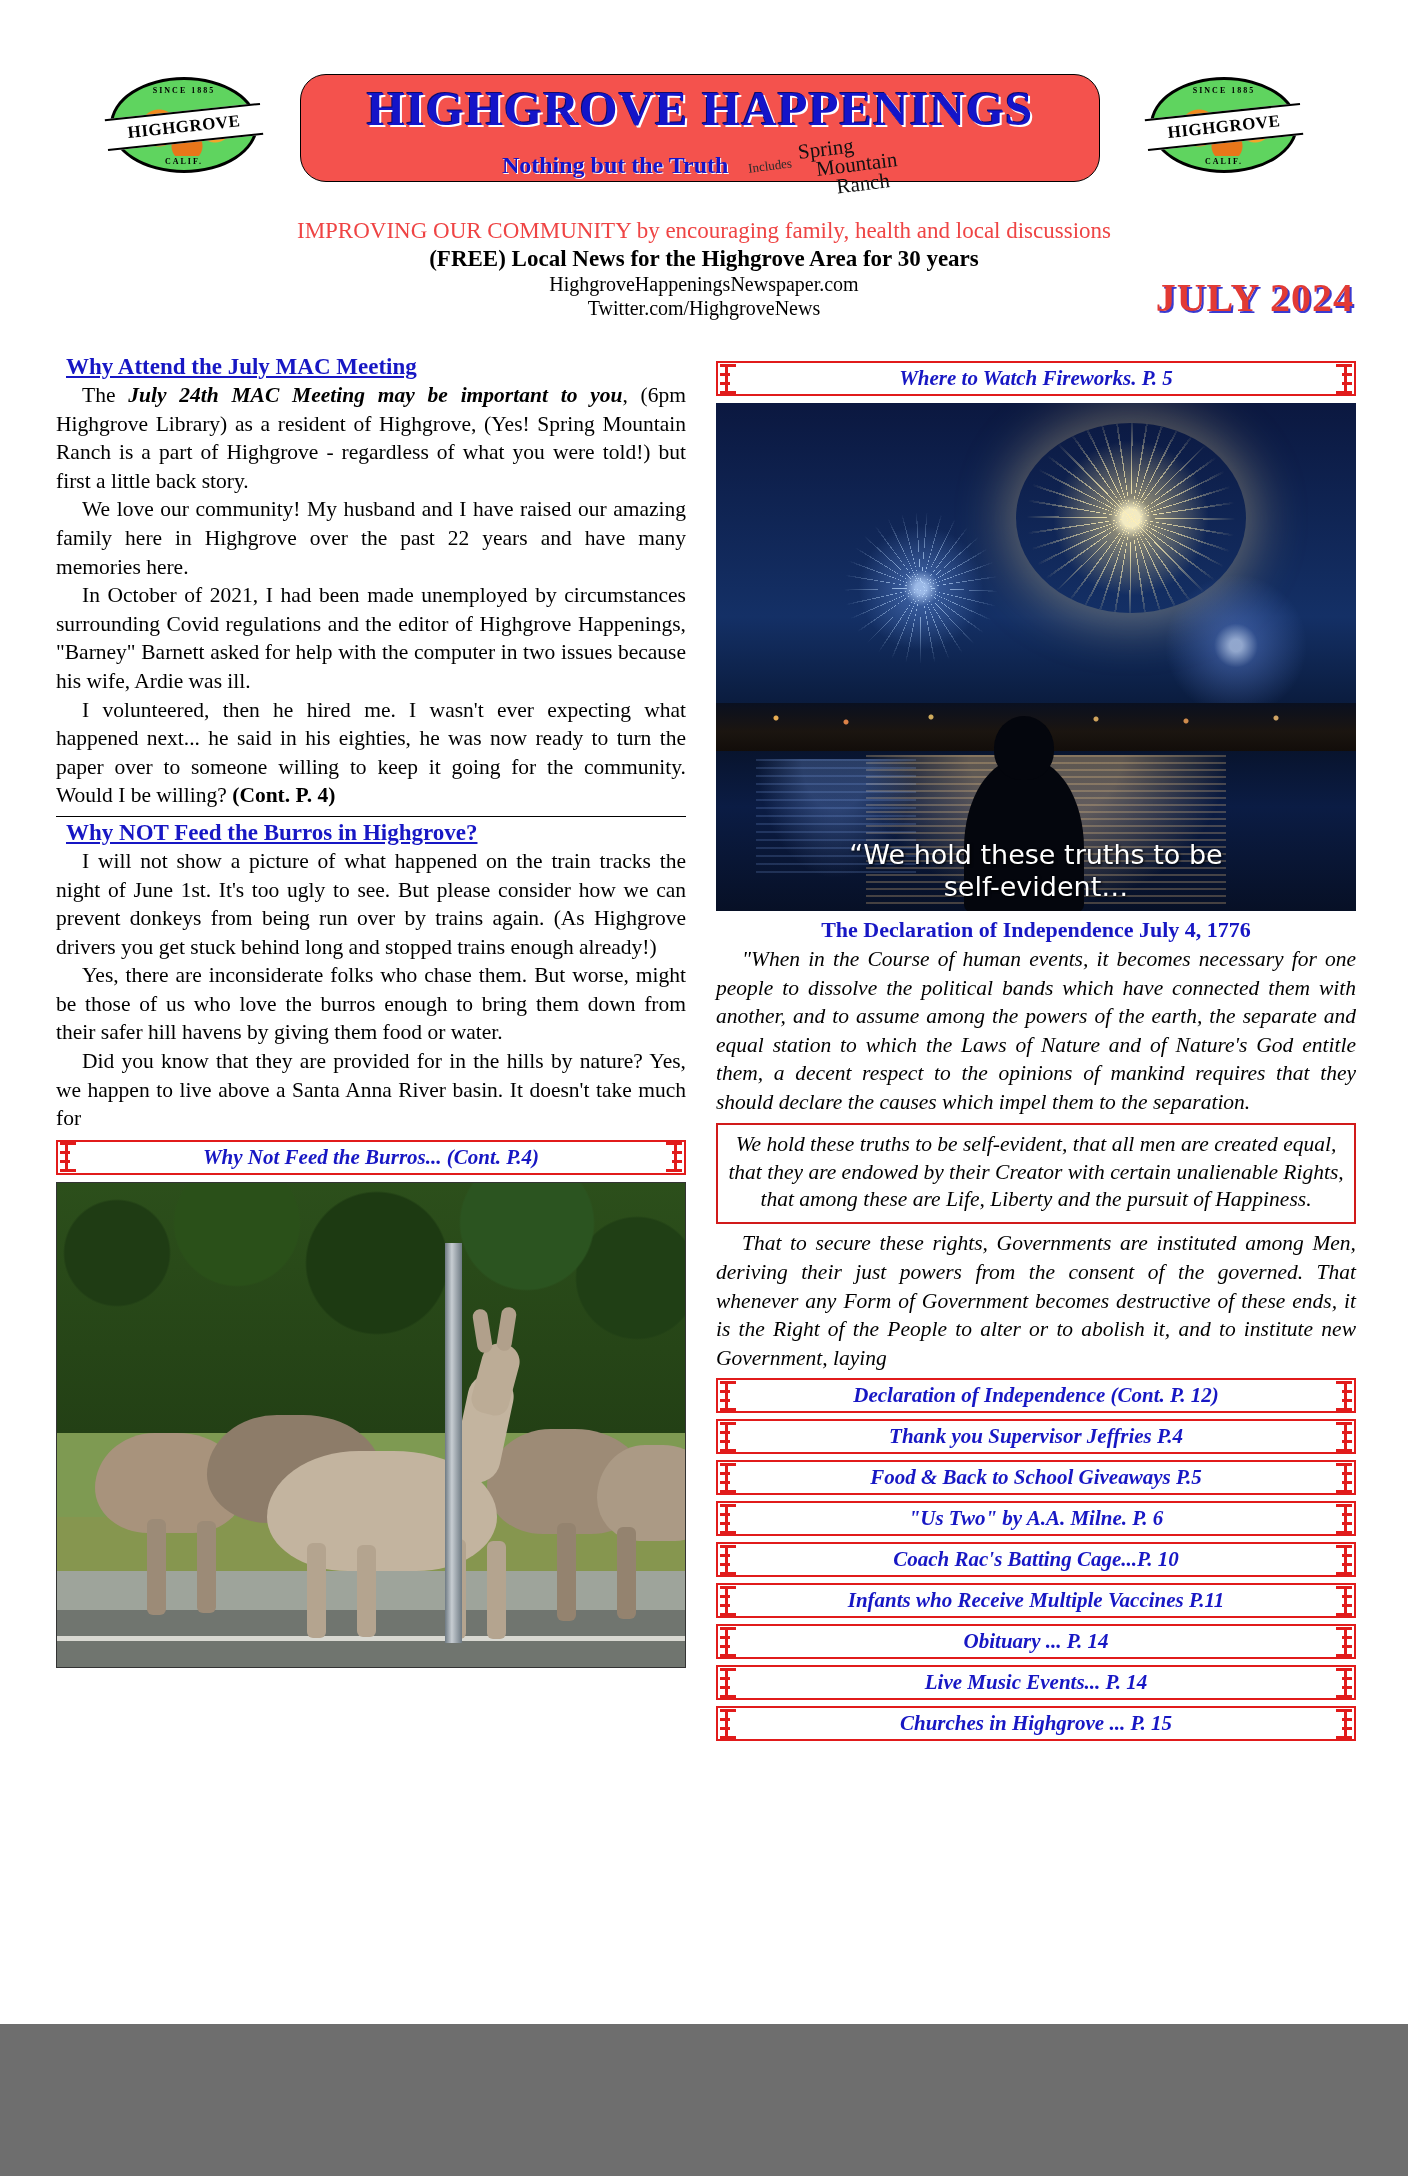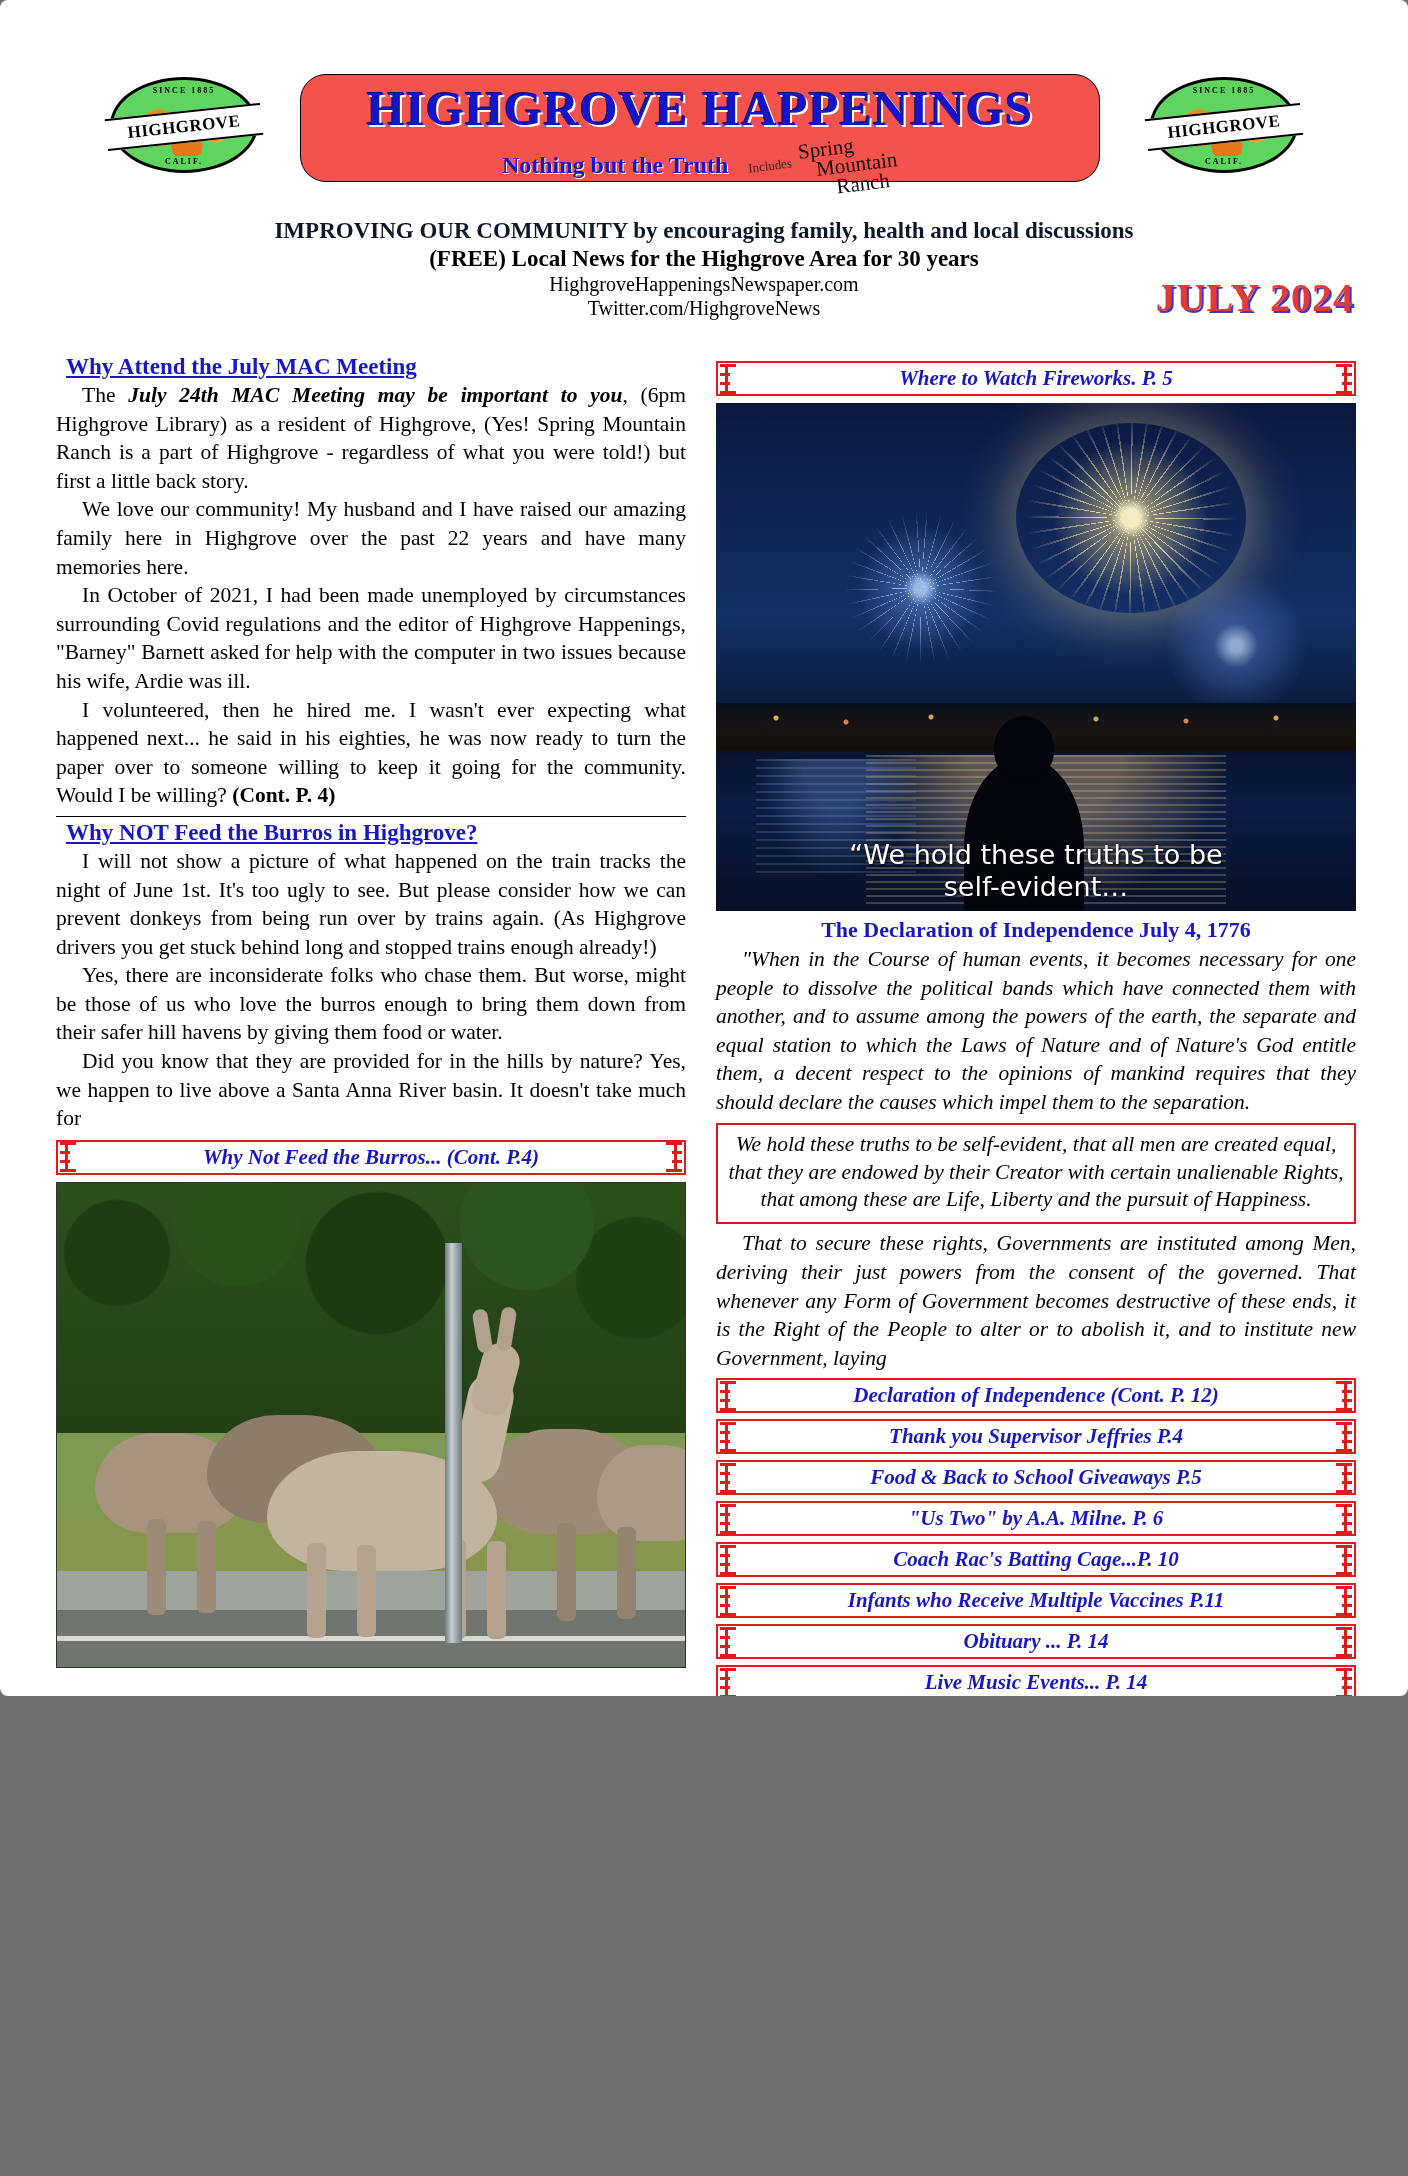--- a/index.html
+++ b/index.html
@@ -3,26 +3,25 @@
 <meta charset="utf-8">
 <style>
   html, body {
     margin: 0;
     padding: 0;
     background: #6e6e6e;
   }
   .page {
     position: relative;
     width: 1408px;
-    height: 1696px;
+    height: 2024px;
     background: #ffffff;
     overflow: hidden;
     font-family: "Liberation Serif", serif;
     box-sizing: border-box;
-    border-radius: 8px;
   }
   .sheet {
     position: absolute;
     left: 38px;
     top: 22px;
     width: 1332px;
     height: 2126px;
     background: #ffffff;
   }
 
@@ -144,23 +143,23 @@
 
   
   .strap {
     position: absolute;
     top: 196px;
     left: 0;
     width: 1332px;
     text-align: center;
   }
   .strap .l1 {
-    font-weight: bold;
+    font-weight: normal;
     font-size: 23px;
-    color: #0f172a;
+    color: #ef4444;
   }
   .strap .l2 {
     font-weight: bold;
     font-size: 23px;
     color: #000;
     margin-top: 2px;
   }
   .strap .l3, .strap .l4 {
     font-size: 20px;
     color: #000;

